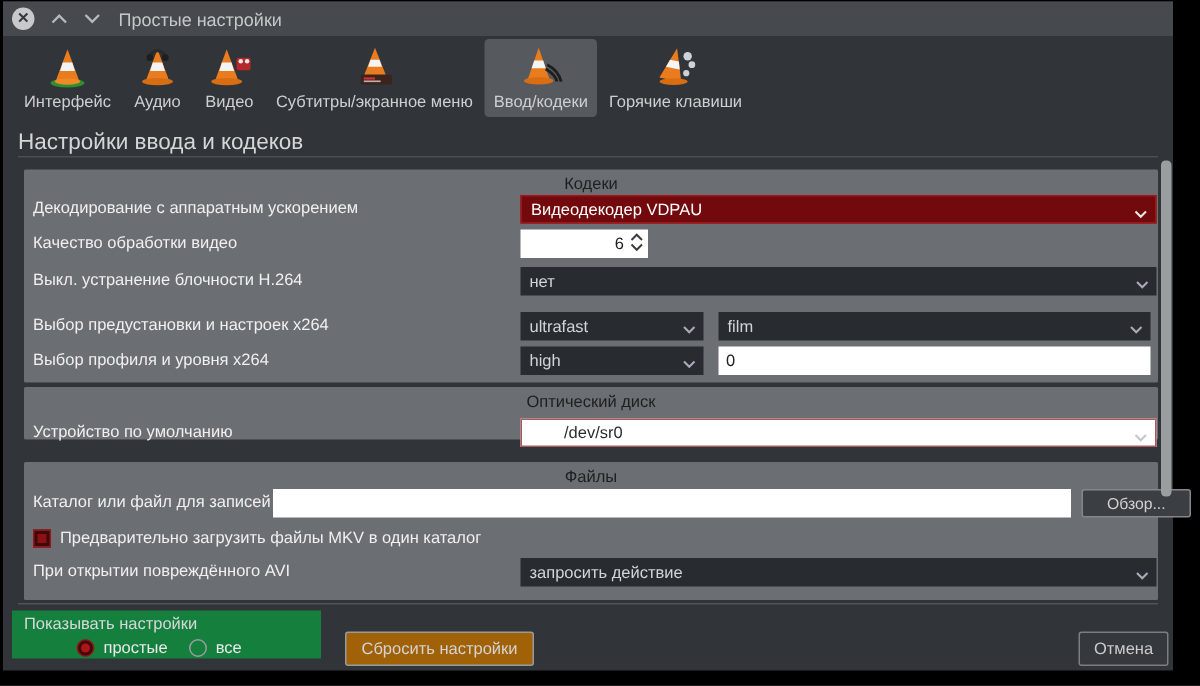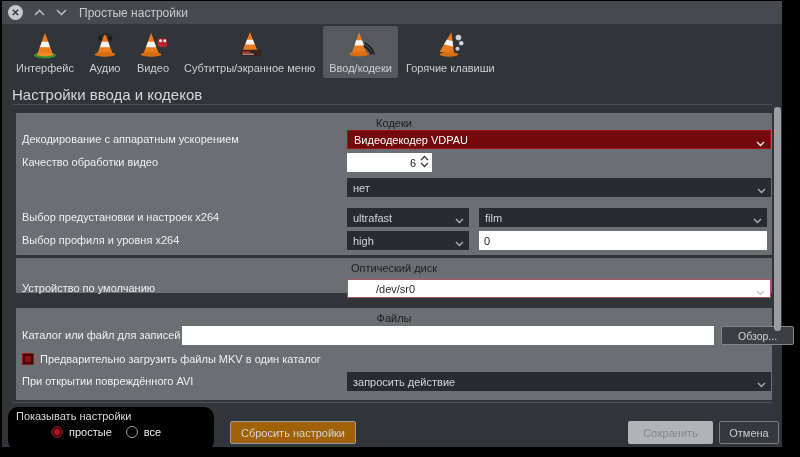--- a/index.html
+++ b/index.html
@@ -45,21 +45,21 @@
 
   .checkbox { position: absolute; width: 12px; height: 12px; background: #3c0a0b; border: 1px solid #9b1418; }
   .checkbox::after { content: ""; position: absolute; left: 2px; top: 2px; width: 6px; height: 6px; background: #8c1014; }
   .check-label { position: absolute; font-size: 11px; color: #eef0f1; line-height: 13px; }
 
   
   .scroll-thumb { position: absolute; left: 772px; top: 106px; width: 7px; height: 224px; background: #9b9ea1; border-radius: 3px; }
 
   
   .footer-sep { position: absolute; left: 10px; right: 10px; top: 401px; height: 1px; background: #505357; }
-  .show-group { position: absolute; left: 6px; top: 406px; width: 206px; height: 44px; background: #000000; border-radius: 10px; padding: 3px 8px; }
+  .show-group { position: absolute; left: 6px; top: 406px; width: 206px; height: 32px; background: #15803d; border-radius: 0; padding: 3px 8px; }
   .show-group-label { font-size: 11px; color: #d6d8da; }
   .radio-row { display: flex; align-items: flex-start; margin-top: 4px; gap: 6px; margin-left: 35px; }
   .radio { width: 12px; height: 12px; border-radius: 50%; position: relative; }
   .radio.selected { background: #3f0b0c; border: 1px solid #93181b; }
   .radio.selected::after { content: ""; position: absolute; left: 2px; top: 2px; width: 6px; height: 6px; border-radius: 50%; background: #b01418; }
   .radio.unselected { border: 1px solid #9a9da0; background: transparent; margin-left: 8px; }
   .radio-label { font-size: 11px; color: #e8eaec; }
 
   .reset-btn { position: absolute; left: 228px; top: 420px; height: 23px; background: #a16207; border: 1px solid #989b9e; color: #d2d4d6; padding: 4px 10px; }
   .save-btn { position: absolute; left: 626px; top: 420px; width: 85px; height: 23px; background: #b1b4b7; border: none; color: #85888b; }
@@ -170,20 +170,21 @@
       <span class="spin-arrows">
         <svg width="9" height="6" viewBox="0 0 9 6">
             <polyline points="1,5 4.5,1.5 8,5" fill="none" stroke="#3a3d40" stroke-width="1.3"></polyline>
           </svg>
         <svg width="9" height="6" viewBox="0 0 9 6">
             <polyline points="1,1 4.5,4.5 8,1" fill="none" stroke="#3a3d40" stroke-width="1.3"></polyline>
           </svg>
       </span>
     </div>
 
+    <span class="row-label" style="top:65px;">Выкл. устранение блочности H.264</span>
     <div class="combo" style="left:331px; top:65px; width:424px;">
       <span>нет</span>
       <span class="chev"><svg width="9" height="6" viewBox="0 0 9 6">
             <polyline points="1,1 4.5,4.5 8,1" fill="none" stroke="#aab" stroke-width="1.4"></polyline>
           </svg></span>
     </div>
 
     <span class="row-label" style="top:95px;">Выбор предустановки и настроек x264</span>
     <div class="combo" style="left:331px; top:95px; width:122px;">
       <span>ultrafast</span>
@@ -246,16 +247,15 @@
     <div class="show-group-label">Показывать настройки</div>
     <div class="radio-row">
       <div class="radio selected"></div>
       <span class="radio-label">простые</span>
       <div class="radio unselected"></div>
       <span class="radio-label">все</span>
     </div>
   </div>
 
   <button class="btn reset-btn">Сбросить настройки</button>
-  <button class="btn save-btn">Сохранить</button>
   <button class="btn cancel-btn">Отмена</button>
 
 </div>
 
 </body></html>

